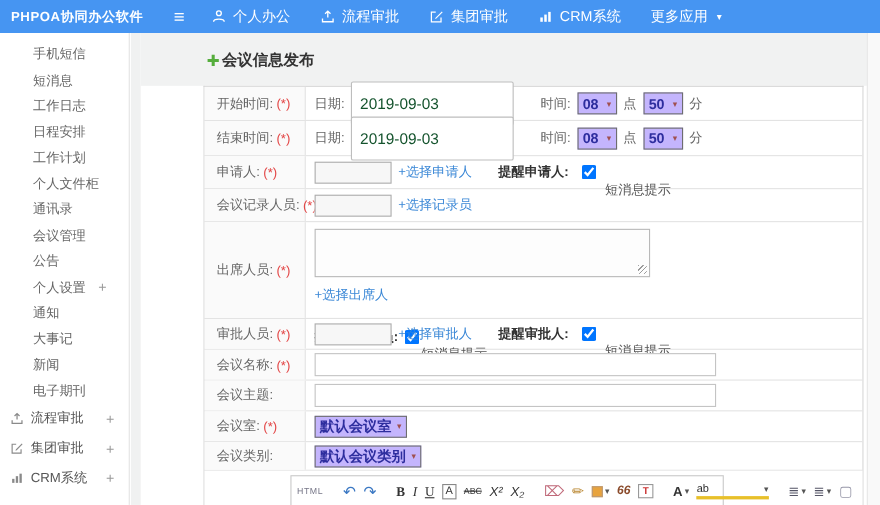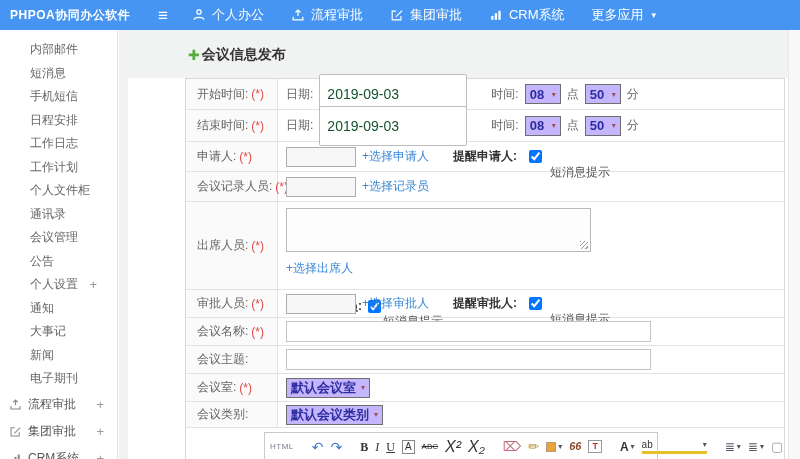--- a/index.html
+++ b/index.html
@@ -73,21 +73,21 @@
   .etoolbar { height:28px; display:flex; align-items:center; padding:0 5px; gap:7px; border-bottom:1px solid #e2e2e2; }
   .sep { width:1px; height:16px; background:#ddd; margin:0 2px; }
   .tbn { cursor:pointer; color:#333; font-size:12px; line-height:1; display:inline-flex; align-items:center; }
   .tbn.html { font-size:8px; color:#778; letter-spacing:.5px; }
   .tbn.arrow { color:#3b78c3; font-size:14px; }
   .tbn.b { font-family:"Liberation Serif","DejaVu Serif",serif; font-weight:bold; }
   .tbn.i { font-family:"Liberation Serif","DejaVu Serif",serif; font-style:italic; }
   .tbn.u { font-family:"Liberation Serif","DejaVu Serif",serif; text-decoration:underline; }
   .tbn.abox { border:1px solid #888; font-size:10px; padding:1px 2px; }
   .tbn.strike { font-size:8px; text-decoration:line-through; }
-  .tbn.sup, .tbn.sub { font-size:16px; font-style:italic; }
+  .tbn.sup, .tbn.sub { font-size:12px; font-style:italic; }
   .tbn.eraser { color:#c06a7a; font-size:13px; }
   .tbn.brush { color:#b8852e; font-size:13px; }
   .sw { width:10px; height:10px; background:#e8a33d; border:1px solid #b97; display:inline-block; }
   .caret2 { font-size:8px; color:#555; margin-left:2px; }
   .tbn.quote { font-weight:bold; font-style:italic; color:#8a4a2a; font-size:11px; }
   .tbn.tbox { border:1px solid #999; font-size:9px; color:#c33; padding:1px 3px; font-weight:bold; }
   .tbn.acolor { font-weight:bold; }
   .tbn.hl { font-size:10px; border-bottom:3px solid #e8c02a; padding-bottom:1px;gap:48px; }
   .tbn.list { color:#556; font-size:12px; }
   .tbn.page { color:#99a; font-size:13px; }
@@ -128,25 +128,24 @@
       </svg>
     <span>CRM系统</span>
   </div>
   <div class="tb-item">
     <span>更多应用</span>
     <span class="tb-caret">▾</span>
   </div>
 </div>
 
 <div class="sidebar">
-  <div class="side-item"><span>内部邮件</span></div>
+  <div class="side-item"><span>手机短信</span></div>
   <div class="side-item"><span>短消息</span></div>
-  <div class="side-item"><span>手机短信</span></div>
+  <div class="side-item"><span>工作日志</span></div>
   <div class="side-item"><span>日程安排</span></div>
-  <div class="side-item"><span>工作日志</span></div>
   <div class="side-item"><span>工作计划</span></div>
   <div class="side-item"><span>个人文件柜</span></div>
   <div class="side-item"><span>通讯录</span></div>
   <div class="side-item"><span>会议管理</span></div>
   <div class="side-item"><span>公告</span></div>
   <div class="side-item"><span>个人设置</span><span class="plus">+</span></div>
   <div class="side-item"><span>通知</span></div>
   <div class="side-item"><span>大事记</span></div>
   <div class="side-item"><span>新闻</span></div>
   <div class="side-item"><span>电子期刊</span></div>

